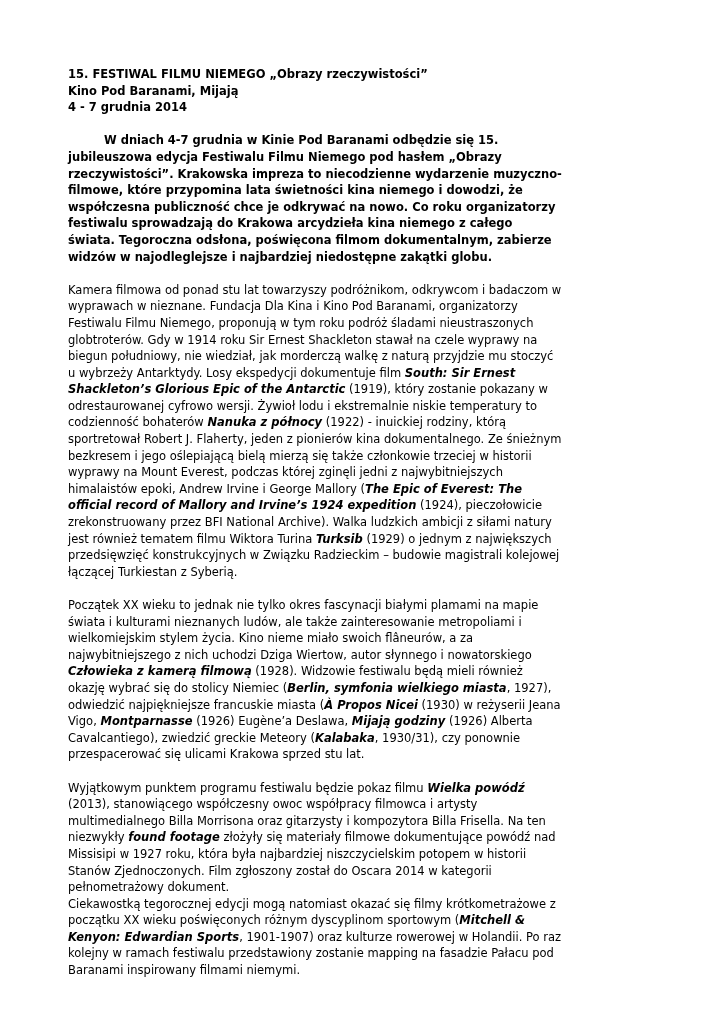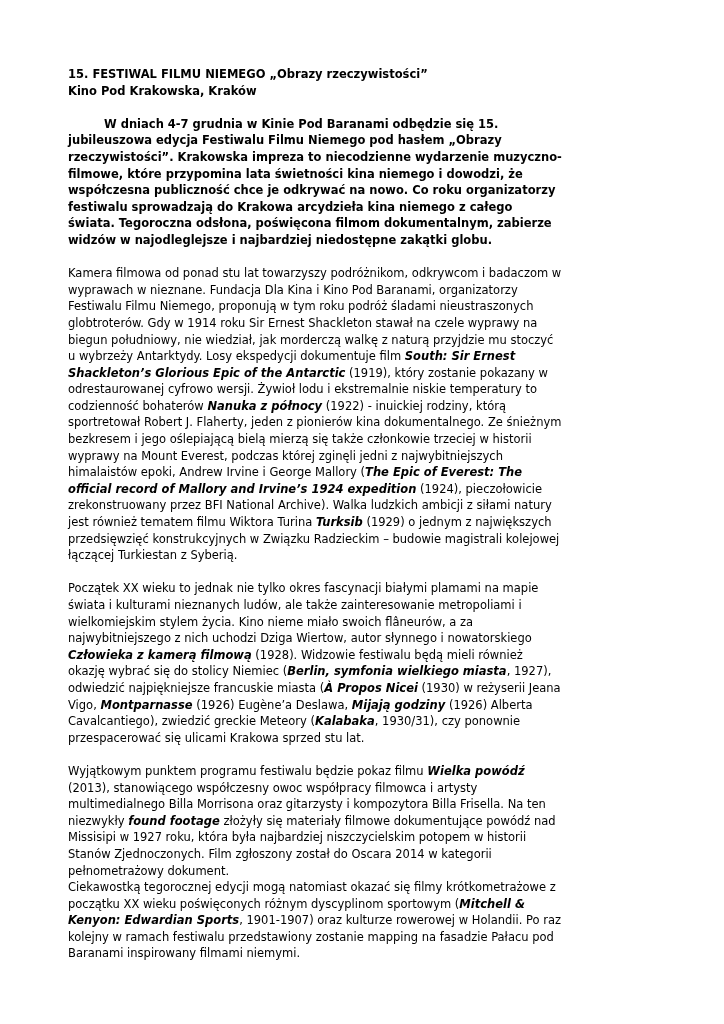--- a/index.html
+++ b/index.html
@@ -29,21 +29,22 @@
   .run.bold { font-weight: bold; font-style: normal; margin-left: 36px; }
   .run.italic { font-weight: bold; font-style: italic; }
   .run.bold-italic { font-weight: bold; font-style: italic; }
 </style>
 </head>
 <body>
 
 <div class="page">
   <div class="doc-header">
     <div class="header-line">15. FESTIWAL FILMU NIEMEGO „Obrazy rzeczywistości”</div>
-    <div class="header-line">Kino Pod Krakowska, Kraków</div>
+    <div class="header-line">Kino Pod Baranami, Mijają</div>
+    <div class="header-line">4 - 7 grudnia 2014</div>
   </div>
   <div>
       <p class="para"><span class="run bold">W dniach 4-7 grudnia w Kinie Pod Baranami odbędzie się 15. jubileuszowa edycja Festiwalu Filmu Niemego pod hasłem „Obrazy rzeczywistości”. Krakowska impreza to niecodzienne wydarzenie muzyczno-filmowe, które przypomina lata świetności kina niemego i dowodzi, że współczesna publiczność chce je odkrywać na nowo. Co roku organizatorzy festiwalu sprowadzają do Krakowa arcydzieła kina niemego z całego świata. Tegoroczna odsłona, poświęcona filmom dokumentalnym, zabierze widzów w najodleglejsze i najbardziej niedostępne zakątki globu.</span></p>
       <p class="para"><span class="run regular">Kamera filmowa od ponad stu lat towarzyszy podróżnikom, odkrywcom i badaczom w wyprawach w nieznane. Fundacja Dla Kina i Kino Pod Baranami, organizatorzy Festiwalu Filmu Niemego, proponują w tym roku podróż śladami nieustraszonych globtroterów. Gdy w 1914 roku Sir Ernest Shackleton stawał na czele wyprawy na biegun południowy, nie wiedział, jak morderczą walkę z naturą przyjdzie mu stoczyć u wybrzeży Antarktydy. Losy ekspedycji dokumentuje film </span><span class="run bold-italic">South: Sir Ernest Shackleton’s Glorious Epic of the Antarctic</span><span class="run regular"> (1919), który zostanie pokazany w odrestaurowanej cyfrowo wersji. Żywioł lodu i ekstremalnie niskie temperatury to codzienność bohaterów </span><span class="run bold-italic">Nanuka z północy</span><span class="run regular"> (1922) - inuickiej rodziny, którą sportretował Robert J. Flaherty, jeden z pionierów kina dokumentalnego. Ze śnieżnym bezkresem i jego oślepiającą bielą mierzą się także członkowie trzeciej w historii wyprawy na Mount Everest, podczas której zginęli jedni z najwybitniejszych himalaistów epoki, Andrew Irvine i George Mallory (</span><span class="run bold-italic">The Epic of Everest: The official record of Mallory and Irvine’s 1924 expedition</span><span class="run regular"> (1924), pieczołowicie zrekonstruowany przez BFI National Archive). Walka ludzkich ambicji z siłami natury jest również tematem filmu Wiktora Turina </span><span class="run bold-italic">Turksib</span><span class="run regular"> (1929) o jednym z największych przedsięwzięć konstrukcyjnych w Związku Radzieckim – budowie magistrali kolejowej łączącej Turkiestan z Syberią.</span></p>
       <p class="para"><span class="run regular">Początek XX wieku to jednak nie tylko okres fascynacji białymi plamami na mapie świata i kulturami nieznanych ludów, ale także zainteresowanie metropoliami i wielkomiejskim stylem życia. Kino nieme miało swoich flâneurów, a za najwybitniejszego z nich uchodzi Dziga Wiertow, autor słynnego i nowatorskiego </span><span class="run bold-italic">Człowieka z kamerą filmową</span><span class="run regular"> (1928). Widzowie festiwalu będą mieli również okazję wybrać się do stolicy Niemiec (</span><span class="run bold-italic">Berlin, symfonia wielkiego miasta</span><span class="run regular">, 1927), odwiedzić najpiękniejsze francuskie miasta (</span><span class="run bold-italic">À Propos Nicei</span><span class="run regular"> (1930) w reżyserii Jeana Vigo, </span><span class="run bold-italic">Montparnasse</span><span class="run regular"> (1926) Eugène’a Deslawa, </span><span class="run bold-italic">Mijają godziny</span><span class="run regular"> (1926) Alberta Cavalcantiego), zwiedzić greckie Meteory (</span><span class="run bold-italic">Kalabaka</span><span class="run regular">, 1930/31), czy ponownie przespacerować się ulicami Krakowa sprzed stu lat.</span></p>
       <p class="para no-gap"><span class="run regular">Wyjątkowym punktem programu festiwalu będzie pokaz filmu </span><span class="run bold-italic">Wielka powódź</span><span class="run regular"> (2013), stanowiącego współczesny owoc współpracy filmowca i artysty multimedialnego Billa Morrisona oraz gitarzysty i kompozytora Billa Frisella. Na ten niezwykły </span><span class="run italic">found footage</span><span class="run regular"> złożyły się materiały filmowe dokumentujące powódź nad Missisipi w 1927 roku, która  była najbardziej niszczycielskim potopem w historii Stanów Zjednoczonych. Film zgłoszony został do Oscara 2014 w kategorii pełnometrażowy dokument.</span></p>
       <p class="para no-gap"><span class="run regular">Ciekawostką tegorocznej edycji mogą natomiast okazać się filmy krótkometrażowe z początku XX wieku poświęconych różnym dyscyplinom sportowym (</span><span class="run bold-italic">Mitchell &amp; Kenyon: Edwardian Sports</span><span class="run regular">, 1901-1907) oraz kulturze rowerowej w Holandii. Po raz kolejny w ramach festiwalu przedstawiony zostanie mapping na fasadzie Pałacu pod Baranami inspirowany filmami niemymi.</span></p>
     </div>
 </div>
 

